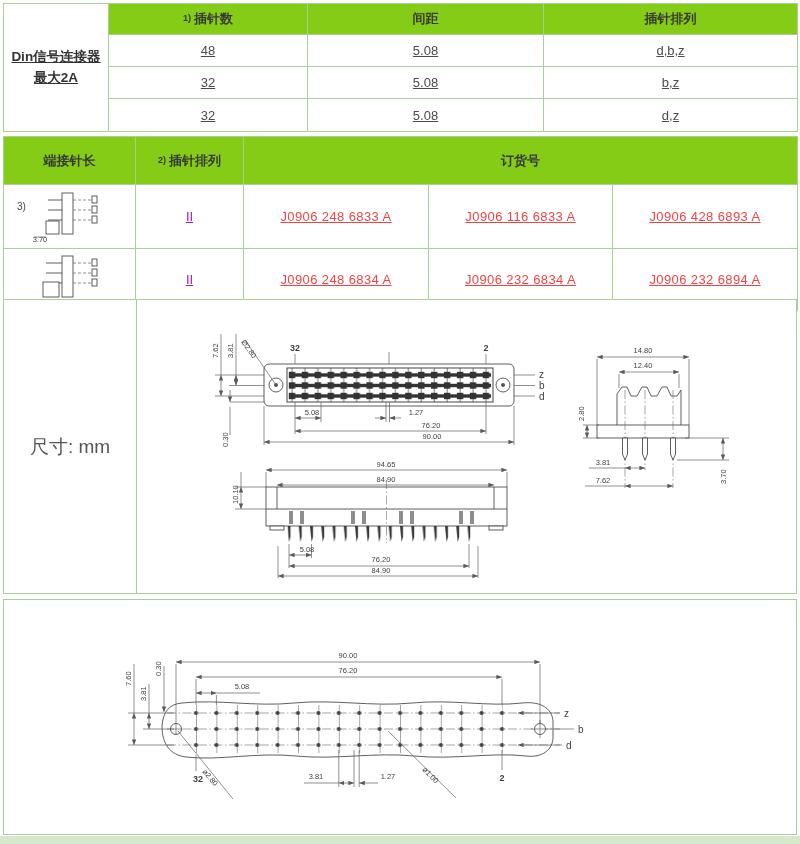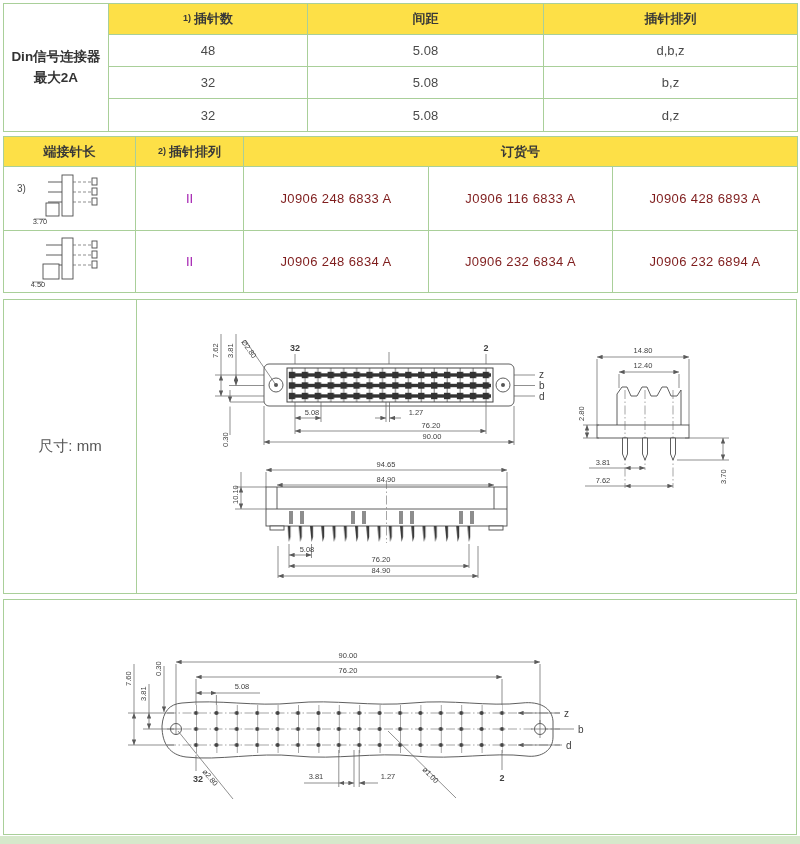--- a/index.html
+++ b/index.html
@@ -2,31 +2,31 @@
 <html><head>
 <meta charset="utf-8">
 <style>
   html,body{margin:0;padding:0;}
   body{
     width:800px;height:844px;position:relative;background:#fff;
     font-family:"Liberation Sans","DejaVu Sans",sans-serif;color:#3c3c3c;
   }
   table{border-collapse:collapse;position:absolute;table-layout:fixed;}
   td,th{border:1px solid #a9cf99;overflow:hidden;}
-  th{background:#fde047;font-weight:bold;font-size:13px;color:#383838;text-align:center;}
-  td{font-size:13px;color:#4a4a4a;text-align:center;vertical-align:middle;background:#fff;}
+  th{background:#84cc16;font-weight:bold;font-size:13px;color:#383838;text-align:center;}
+  td{font-size:13px;color:#4a4a4a;text-align:center;vertical-align:middle;background:#fff;text-decoration:underline;}
   .sup{font-size:9px;vertical-align:2px;font-weight:bold;color:#383838;margin-right:3px;}
   .prod{font-weight:bold;font-size:13.5px;color:#333;line-height:1.55;}
-  .order-no{letter-spacing:.4px;color:#7f1d1d;}
+  .order-no{letter-spacing:.4px;color:#ef4444;}
   .grade{font-size:13px;color:#a21caf;}
   .diag-cell{position:relative;}
   .fn-marker{position:absolute;left:13px;top:16px;font-size:10px;color:#4a4a4a;}
   .panel{position:absolute;border:1px solid #a9cf99;display:flex;background:#fff;}
   .panel-label{width:132px;border-right:1px solid #a9cf99;display:flex;align-items:center;justify-content:center;
-    font-size:15px;color:#555;text-align:center;flex:0 0 132px;}
+    font-size:19px;color:#555;text-align:center;flex:0 0 132px;}
   .panel-draw{flex:1;position:relative;}
   .bottom-strip{position:absolute;left:0;top:836px;width:800px;height:8px;background:#d6e8cb;}
   svg{display:block;}
   svg text{font-family:"Liberation Sans","DejaVu Sans",sans-serif;fill:#3f3f3f;}
   .ln{stroke:#4d4d4d;stroke-width:0.9;fill:none;}
   .lnf{stroke:#4d4d4d;stroke-width:0.9;fill:#fff;}
   .dim{stroke:#606060;stroke-width:0.7;fill:none;}
   .cl{stroke:#6a6a6a;stroke-width:0.6;fill:none;stroke-dasharray:9 2.5 1.5 2.5;}
   .dtxt{font-size:7.5px;}
   .btxt{font-size:9px;font-weight:bold;}
@@ -74,21 +74,21 @@
 
 <table style="left:3px;top:136px;width:794px;">
   <colgroup>
       <col style="width:132px">
       <col style="width:108px">
       <col style="width:185px">
       <col style="width:184px">
       <col style="width:185px">
     </colgroup>
   <tbody>
-      <tr style="height:30px;">
+      <tr style="height:48px;">
     <th>端接针长</th>
     <th>
       <span class="sup">2)</span><span>插针排列</span>
     </th>
     <th colspan="3">订货号</th>
   </tr>
   <tr style="height:64px;">
     <td class="diag-cell">
       <span class="fn-marker">3)</span>
       <svg width="80" height="54" viewBox="0 0 80 54" style="margin:0 auto;">

